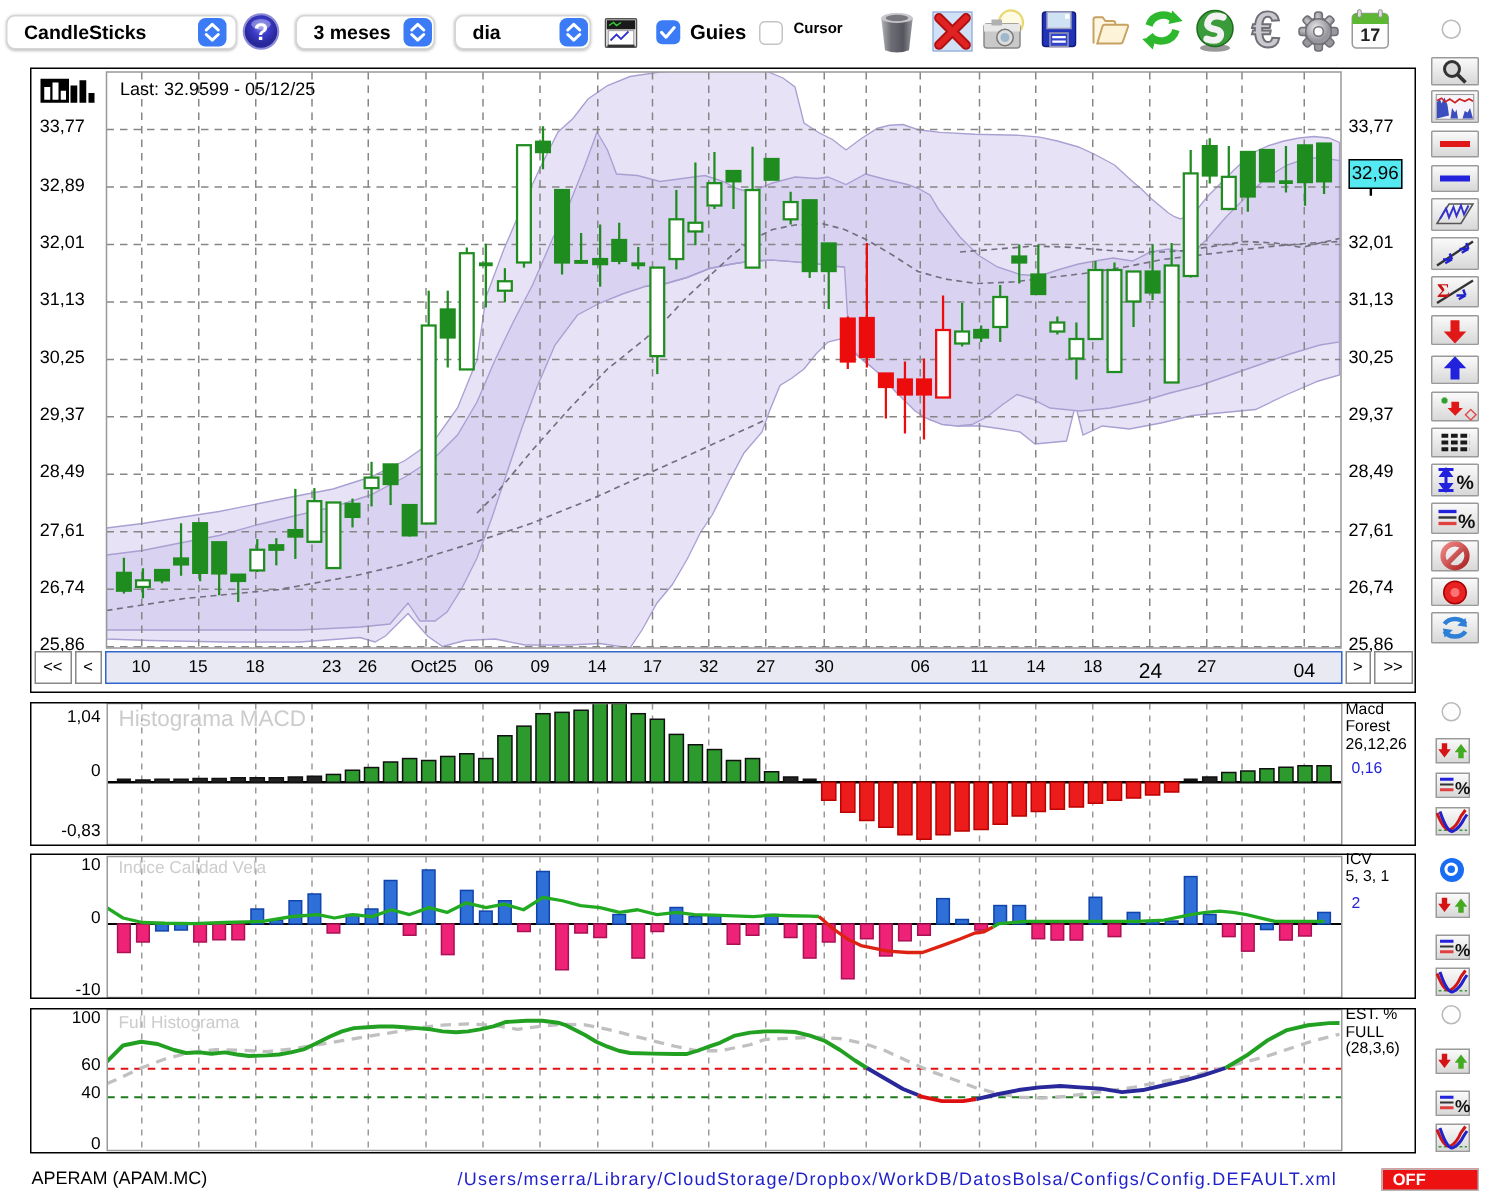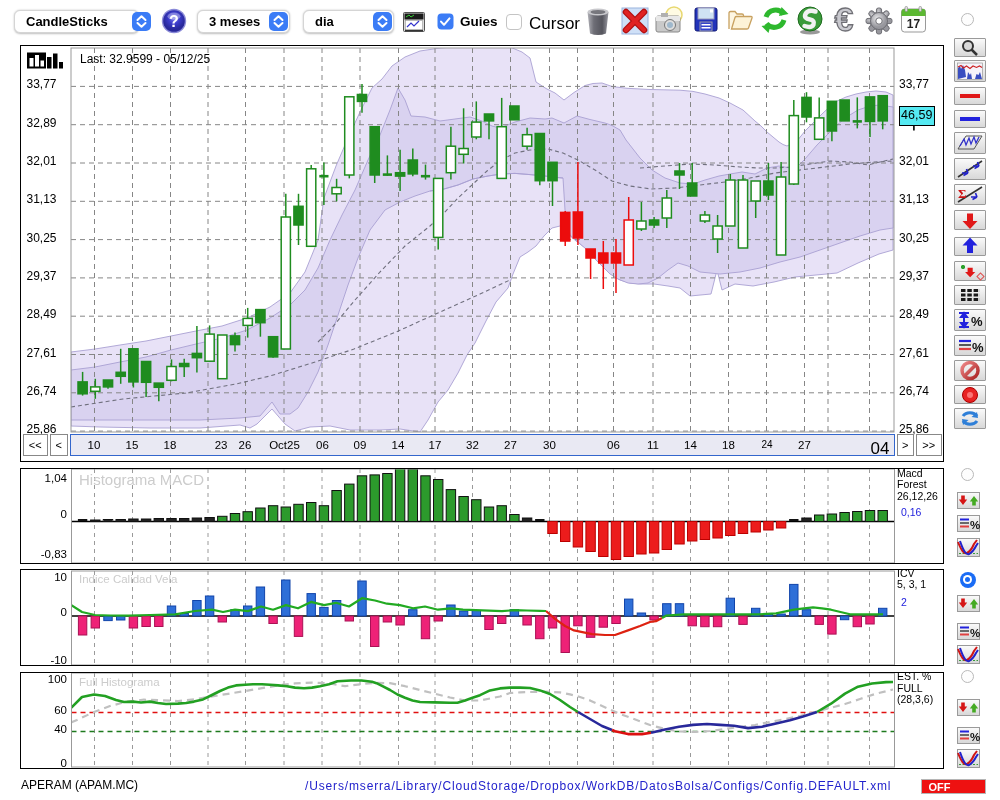--- a/index.html
+++ b/index.html
@@ -426,21 +426,21 @@
 <rect x="27" y="52.5" width="19" height="16" fill="#000"></rect>
 <rect x="29.5" y="58" width="4" height="8.5" fill="#fff"></rect>
 <rect x="35" y="55" width="4" height="11.5" fill="#fff"></rect>
 <rect x="40.5" y="60.5" width="3.5" height="6" fill="#fff"></rect>
 <rect x="47" y="57" width="4.5" height="11.5" fill="#000"></rect>
 <rect x="53" y="53.5" width="4.5" height="15" fill="#000"></rect>
 <rect x="59" y="62" width="4" height="6.5" fill="#000"></rect>
 </g>
 <line x1="913.9" y1="125.5" x2="913.9" y2="130.5" stroke="#000" stroke-width="1.6"></line>
 </svg>
-<div class="popup" style="left:14px;top:9.5px;width:125px">
+<div class="popup" style="left:4px;top:9.5px;width:154px">
     <span>CandleSticks</span>
   </div>
 <div class="pbtn" style="left:131.5px;top:11.5px"></div>
 <svg class="ab" style="left:131.5px;top:11.5px" width="19" height="19">
     <path d="M5.5 8 L9.5 4.2 L13.5 8" stroke="#fff" stroke-width="2" fill="none" stroke-linecap="round" stroke-linejoin="round"></path>
     <path d="M5.5 11 L9.5 14.8 L13.5 11" stroke="#fff" stroke-width="2" fill="none" stroke-linecap="round" stroke-linejoin="round"></path>
   </svg>
 <div class="popup" style="left:197px;top:9.5px;width:93px">
     <span>3 meses</span>
   </div>
@@ -477,21 +477,21 @@
 <rect x="2.5" y="8.5" width="17" height="9.5" fill="#fff" stroke="#888" stroke-width="0.5"></rect>
 <path d="M4 15 l4 -4 l3 3 l5 -5" stroke="#33c" stroke-width="1.2" fill="none"></path>
 <path d="M2 18.5 h18" stroke="#333" stroke-width="1.5"></path>
   </svg>
 <svg class="ab" style="left:437px;top:13px" width="17" height="17">
 <rect x="0.5" y="0.5" width="16" height="16" rx="4" fill="#3b7cf6"></rect>
 <path d="M4 8.6 l3 3.2 l5.5 -6.4" stroke="#fff" stroke-width="2" fill="none" stroke-linecap="round" stroke-linejoin="round"></path>
   </svg>
 <div class="ab" style="left:460px;top:13.5px;font-size:13.5px;font-weight:700">Guies</div>
 <div class="chk" style="left:506px;top:14px;border:1.5px solid #c4c4c4;background:#fff"></div>
-<div class="ab" style="left:529px;top:14px;font-size:17px;font-weight:400">Cursor</div>
+<div class="ab" style="left:529px;top:14px;font-size:10px;font-weight:700">Cursor</div>
 <svg class="ab" style="left:585px;top:6px" width="26" height="30">
 <defs>
       <linearGradient id="tg" x1="0" y1="0" x2="1" y2="0">
         <stop offset="0%" stop-color="#b3b3b9"></stop>
 <stop offset="30%" stop-color="#6e6e76"></stop>
         <stop offset="70%" stop-color="#55555d"></stop>
         <stop offset="100%" stop-color="#9a9aa2"></stop>
       </linearGradient>
     </defs>
 <path d="M2.5 6 Q13 10.5 23.5 6 L21 27.5 Q13 30.5 5 27.5 Z" fill="url(#tg)"></path>
@@ -583,44 +583,44 @@
 <div class="lbl rt" style="left:14px;top:268.9px;width:42.5px;font-size:12px">29,37</div>
 <div class="lbl" style="left:899px;top:268.9px;font-size:12px">29,37</div>
 <div class="lbl rt" style="left:14px;top:307.2px;width:42.5px;font-size:12px">28,49</div>
 <div class="lbl" style="left:899px;top:307.2px;font-size:12px">28,49</div>
 <div class="lbl rt" style="left:14px;top:345.5px;width:42.5px;font-size:12px">27,61</div>
 <div class="lbl" style="left:899px;top:345.5px;font-size:12px">27,61</div>
 <div class="lbl rt" style="left:14px;top:383.8px;width:42.5px;font-size:12px">26,74</div>
 <div class="lbl" style="left:899px;top:383.8px;font-size:12px">26,74</div>
 <div class="lbl rt" style="left:14px;top:422.1px;width:42.5px;font-size:12px">25,86</div>
 <div class="lbl" style="left:899px;top:422.1px;font-size:12px">25,86</div>
-<div class="ab" style="left:898.5px;top:106px;width:36.5px;height:19.5px;background:#55e9f2;border:1.5px solid #000;font-size:12.5px;text-align:center;line-height:17px">46,59</div>
+<div class="ab" style="left:898.5px;top:106px;width:36.5px;height:19.5px;background:#55e9f2;border:1.5px solid #000;font-size:12.5px;text-align:center;line-height:17px">32,96</div>
 <div class="ab" style="left:22.5px;top:434px;width:25.5px;height:22px;background:#fff;border:1px solid #888;font-size:11px;text-align:center;line-height:20px">&lt;&lt;</div>
 <div class="ab" style="left:50px;top:434px;width:17.5px;height:22px;background:#fff;border:1px solid #888;font-size:11px;text-align:center;line-height:20px">&lt;</div>
 <div class="ab" style="left:69.5px;top:434px;width:825px;height:22px;background:#e9e9f3;border:1.5px solid #3366cc"></div>
 <div class="lbl" style="left:74.0px;top:438.5px;width:40px;text-align:center;font-size:11.5px">10</div>
 <div class="lbl" style="left:112.0px;top:438.5px;width:40px;text-align:center;font-size:11.5px">15</div>
 <div class="lbl" style="left:150.0px;top:438.5px;width:40px;text-align:center;font-size:11.5px">18</div>
 <div class="lbl" style="left:187.5px;top:438.5px;width:40px;text-align:right;font-size:11.5px">23</div>
 <div class="lbl" style="left:225.0px;top:438.5px;width:40px;text-align:center;font-size:11.5px">26</div>
-<div class="lbl" style="left:264.5px;top:438.5px;width:40px;text-align:center;font-size:11.5px">Oct25</div>
+<div class="lbl" style="left:264.5px;top:438.5px;width:40px;text-align:right;font-size:11.5px">Oct25</div>
 <div class="lbl" style="left:302.5px;top:438.5px;width:40px;text-align:center;font-size:11.5px">06</div>
 <div class="lbl" style="left:340.0px;top:438.5px;width:40px;text-align:center;font-size:11.5px">09</div>
 <div class="lbl" style="left:378.0px;top:438.5px;width:40px;text-align:center;font-size:11.5px">14</div>
 <div class="lbl" style="left:415.0px;top:438.5px;width:40px;text-align:center;font-size:11.5px">17</div>
 <div class="lbl" style="left:452.5px;top:438.5px;width:40px;text-align:center;font-size:11.5px">32</div>
 <div class="lbl" style="left:490.5px;top:438.5px;width:40px;text-align:center;font-size:11.5px">27</div>
 <div class="lbl" style="left:529.5px;top:438.5px;width:40px;text-align:center;font-size:11.5px">30</div>
 <div class="lbl" style="left:593.5px;top:438.5px;width:40px;text-align:center;font-size:11.5px">06</div>
 <div class="lbl" style="left:633.0px;top:438.5px;width:40px;text-align:center;font-size:11.5px">11</div>
 <div class="lbl" style="left:670.5px;top:438.5px;width:40px;text-align:center;font-size:11.5px">14</div>
 <div class="lbl" style="left:708.5px;top:438.5px;width:40px;text-align:center;font-size:11.5px">18</div>
-<div class="lbl" style="left:747.0px;top:438.5px;width:40px;text-align:center;font-size:10px">24</div>
+<div class="lbl" style="left:747.0px;top:438.5px;width:40px;text-align:center;font-size:14px">24</div>
 <div class="lbl" style="left:784.5px;top:438.5px;width:40px;text-align:center;font-size:11.5px">27</div>
-<div class="lbl" style="left:849.5px;top:438.5px;width:40px;text-align:right;font-size:17px">04</div>
+<div class="lbl" style="left:849.5px;top:438.5px;width:40px;text-align:center;font-size:13px">04</div>
 <div class="ab" style="left:896.5px;top:434px;width:17.5px;height:22px;background:#fff;border:1px solid #888;font-size:11px;text-align:center;line-height:20px">&gt;</div>
 <div class="ab" style="left:916px;top:434px;width:25.5px;height:22px;background:#fff;border:1px solid #888;font-size:11px;text-align:center;line-height:20px">&gt;&gt;</div>
 <div class="lbl rt" style="left:24px;top:471.5px;width:43px">1,04</div>
 <div class="lbl rt" style="left:24px;top:508px;width:43px">0</div>
 <div class="lbl rt" style="left:24px;top:547.5px;width:43px">-0,83</div>
 <div class="ab" style="left:79px;top:471px;font-size:15px;color:#cccccc">Histograma MACD</div>
 <div class="gtxt" style="left:897px;top:467.5px">Macd<br>Forest<br>26,12,26</div>
 <div class="gtxt" style="left:901px;top:507px;color:#2222dd">0,16</div>
 <div class="lbl rt" style="left:24px;top:570.5px;width:43px">10</div>
 <div class="lbl rt" style="left:24px;top:605.5px;width:43px">0</div>

